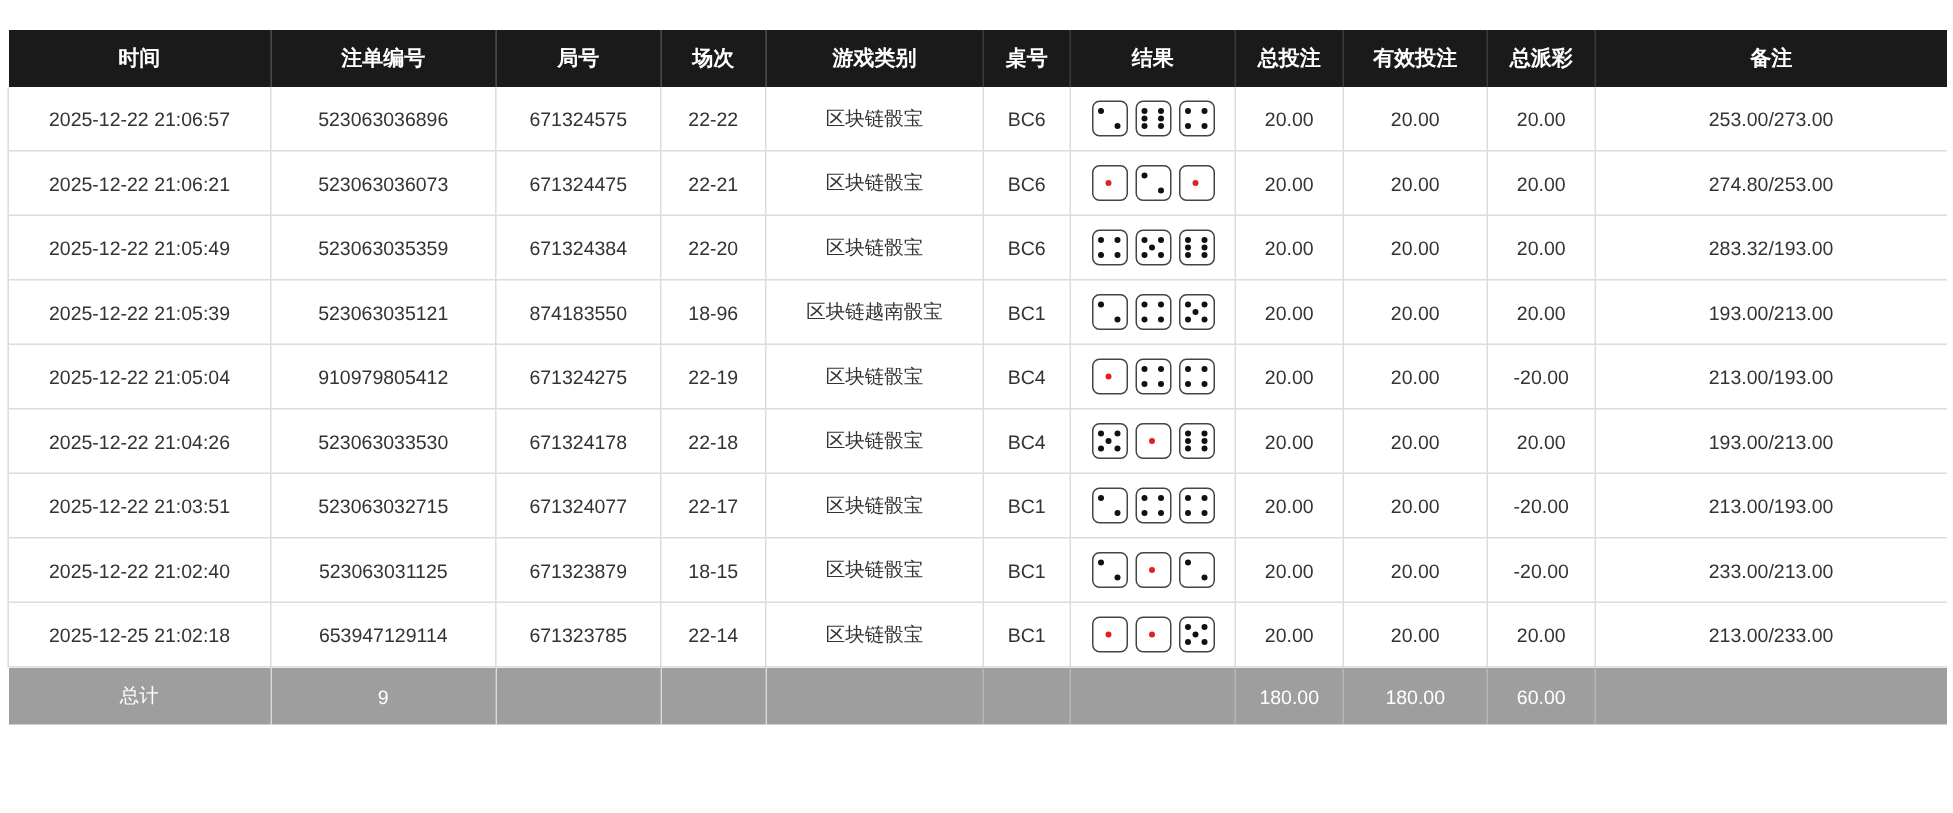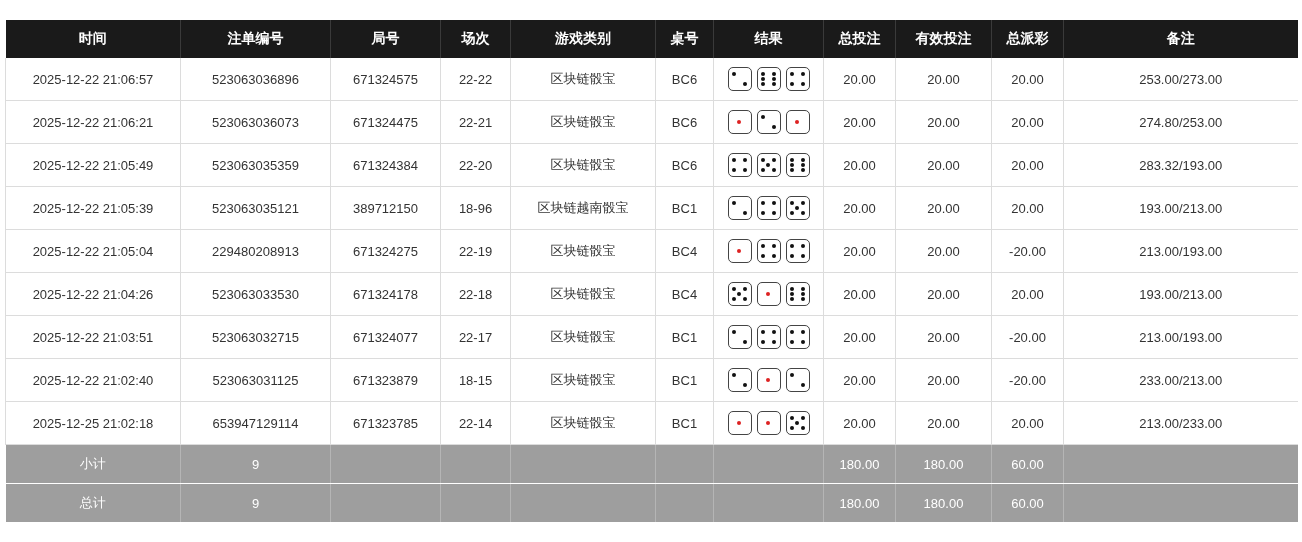--- a/index.html
+++ b/index.html
@@ -248,21 +248,21 @@
             </div>
           </td>
           <td class="blue">20.00</td>
           <td>20.00</td>
           <td>20.00</td>
           <td>283.32/193.00</td>
         </tr>
         <tr class="data-row">
           <td>2025-12-22 21:05:39</td>
           <td>523063035121</td>
-          <td>389712150</td>
+          <td>874183550</td>
           <td>18-96</td>
           <td>区块链越南骰宝</td>
           <td>BC1</td>
           <td class="dice-cell">
             <div class="dice-group">
               <span class="die">
                 <i style="grid-area: 1 / 1;"></i>
                 <i style="grid-area: 3 / 3;"></i>
               </span>
               <span class="die">
@@ -280,21 +280,21 @@
               </span>
             </div>
           </td>
           <td class="blue">20.00</td>
           <td>20.00</td>
           <td>20.00</td>
           <td>193.00/213.00</td>
         </tr>
         <tr class="data-row">
           <td>2025-12-22 21:05:04</td>
-          <td>229480208913</td>
+          <td>910979805412</td>
           <td>671324275</td>
           <td>22-19</td>
           <td>区块链骰宝</td>
           <td>BC4</td>
           <td class="dice-cell">
             <div class="dice-group">
               <span class="die">
                 <i class="red-pip" style="grid-area: 2 / 2;"></i>
               </span>
               <span class="die">
@@ -430,33 +430,20 @@
                 <i style="grid-area: 2 / 2;"></i>
                 <i style="grid-area: 1 / 3;"></i>
                 <i style="grid-area: 3 / 3;"></i>
               </span>
             </div>
           </td>
           <td class="blue">20.00</td>
           <td>20.00</td>
           <td>20.00</td>
           <td>213.00/233.00</td>
-        </tr>
-        <tr class="summary-row">
-          <td>小计</td>
-          <td>9</td>
-          <td class="empty-cell"></td>
-          <td class="empty-cell"></td>
-          <td class="empty-cell"></td>
-          <td class="empty-cell"></td>
-          <td class="empty-cell"></td>
-          <td>180.00</td>
-          <td>180.00</td>
-          <td>60.00</td>
-          <td class="empty-cell"></td>
         </tr>
         <tr class="summary-row">
           <td>总计</td>
           <td>9</td>
           <td class="empty-cell"></td>
           <td class="empty-cell"></td>
           <td class="empty-cell"></td>
           <td class="empty-cell"></td>
           <td class="empty-cell"></td>
           <td>180.00</td>

